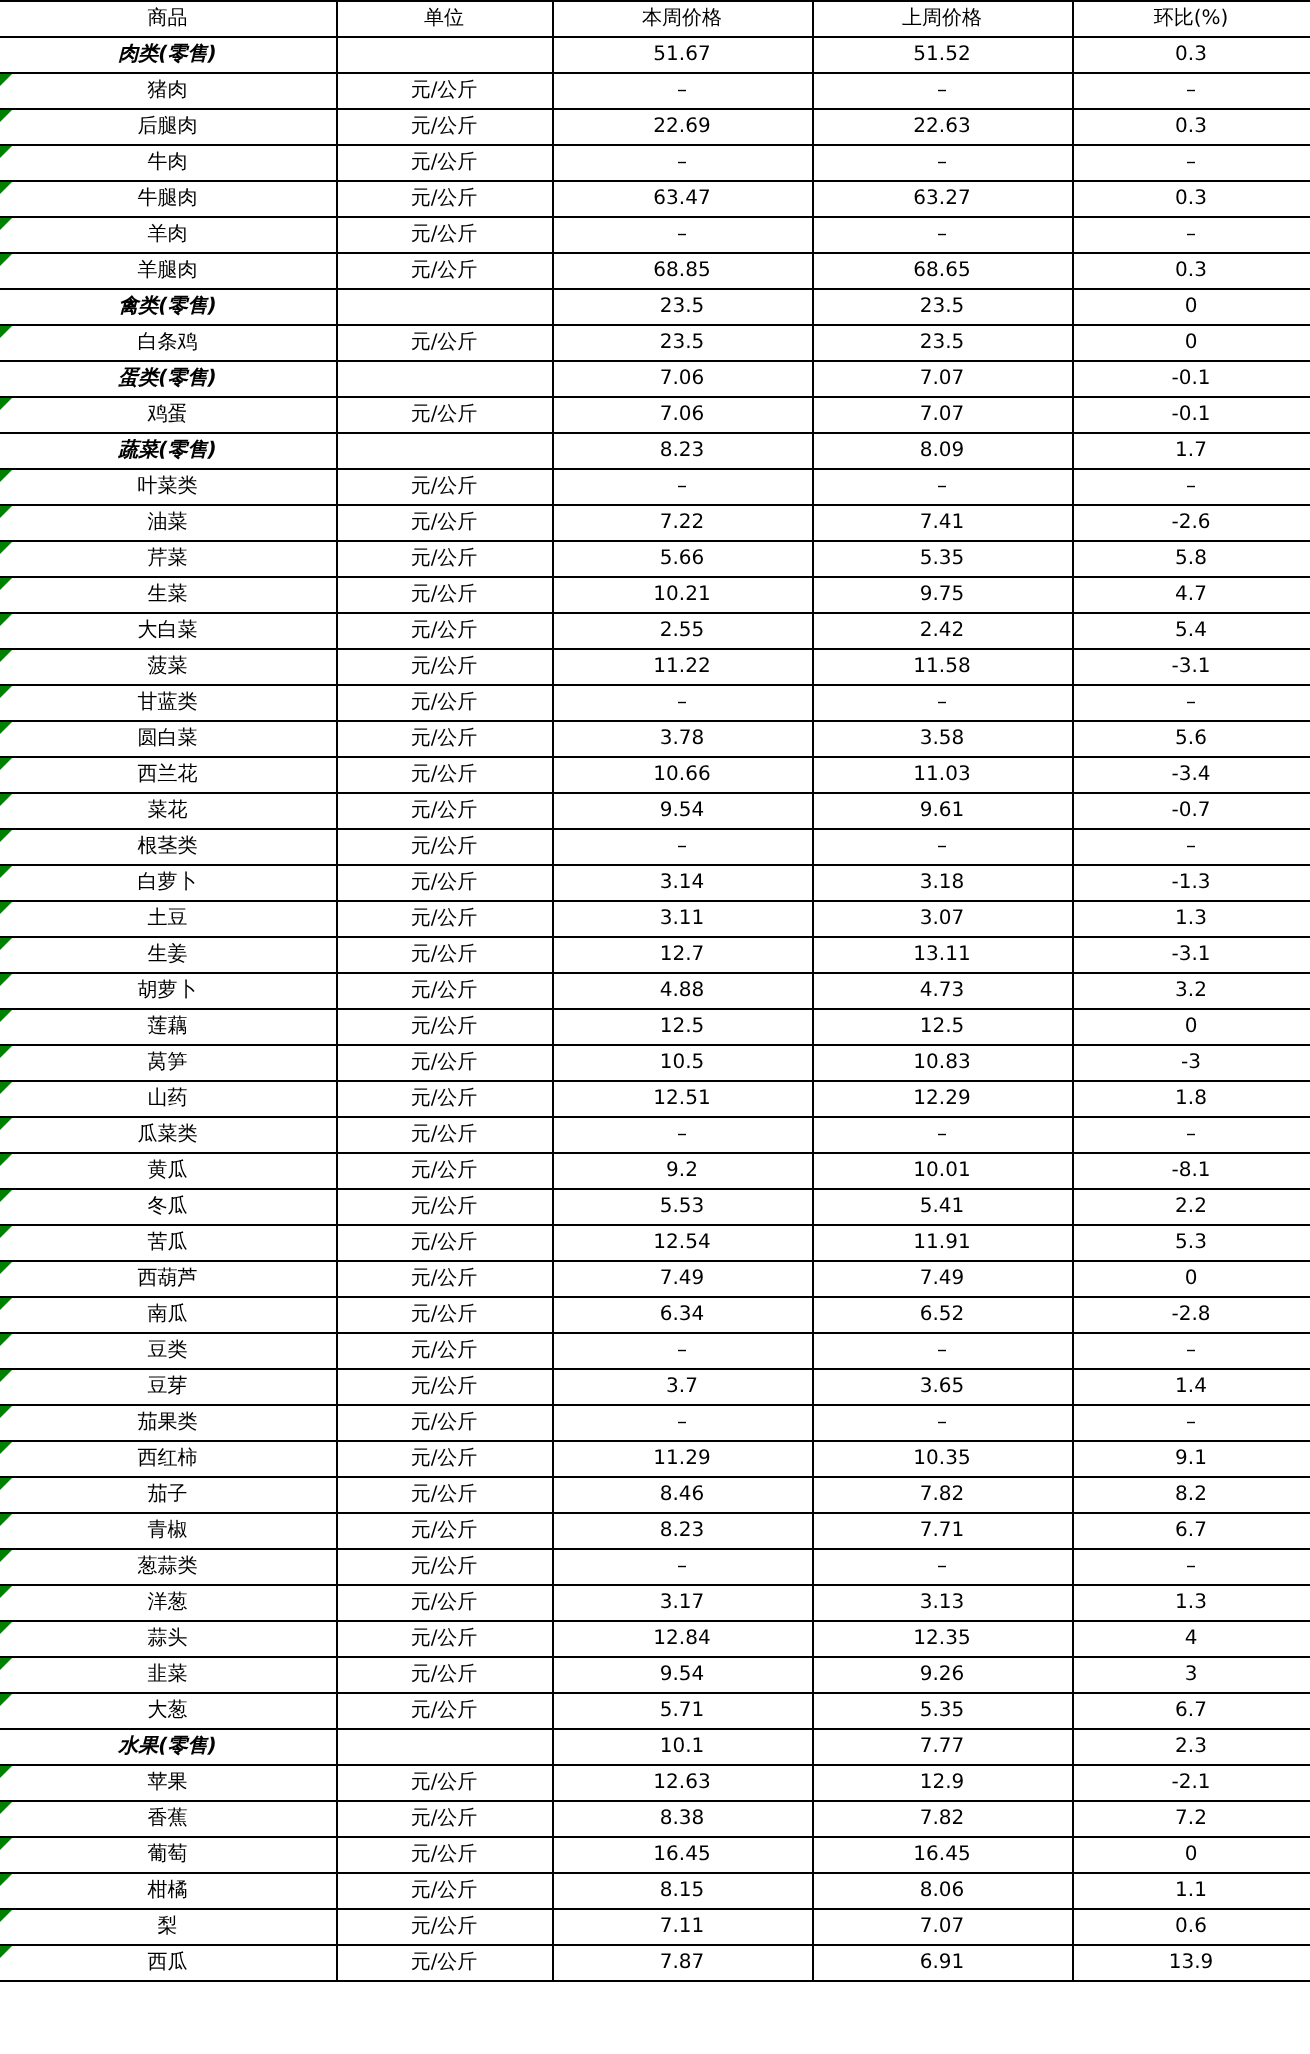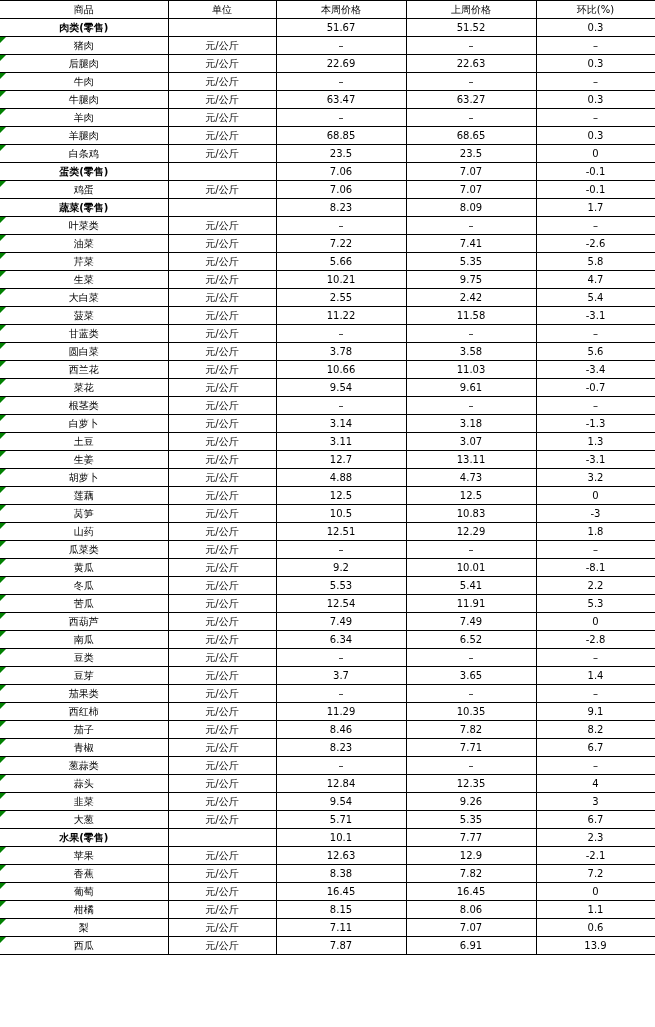--- a/index.html
+++ b/index.html
@@ -29,21 +29,21 @@
     text-align: center;
     vertical-align: middle;
     font-weight: 400;
     white-space: nowrap;
     overflow: hidden;
     position: relative;
     background: #fff;
   }
   
   th:first-child, td:first-child { border-left: none; }
-  tr.section td.c-name { font-weight: 700; }
+  tr.section td.c-name { font-weight: 700; font-style: italic; }
   .flag {
     display: none;
     position: absolute;
     top: 0; left: 0;
     width: 0; height: 0;
     border-top: 6px solid var(--flag-color, #008000);
     border-right: 6px solid transparent;
   }
   tr.flagged .flag { display: block; }
 </style>
@@ -187,20 +187,38 @@
     <td>
       <span>68.85</span>
     </td>
     <td>
       <span>68.65</span>
     </td>
     <td>
       <span>0.3</span>
     </td>
   </tr>
+      <tr class="section">
+    <td class="c-name">
+      
+      <span>禽类(零售)</span>
+    </td>
+    <td>
+      <span></span>
+    </td>
+    <td>
+      <span>23.5</span>
+    </td>
+    <td>
+      <span>23.5</span>
+    </td>
+    <td>
+      <span>0</span>
+    </td>
+  </tr>
       <tr class="flagged">
     <td class="c-name">
       <span class="flag"></span>
       <span>白条鸡</span>
     </td>
     <td>
       <span>元/公斤</span>
     </td>
     <td>
       <span>23.5</span>
@@ -815,20 +833,38 @@
       <span>元/公斤</span>
     </td>
     <td>
       <span>–</span>
     </td>
     <td>
       <span>–</span>
     </td>
     <td>
       <span>–</span>
+    </td>
+  </tr>
+      <tr class="flagged">
+    <td class="c-name">
+      <span class="flag"></span>
+      <span>洋葱</span>
+    </td>
+    <td>
+      <span>元/公斤</span>
+    </td>
+    <td>
+      <span>3.17</span>
+    </td>
+    <td>
+      <span>3.13</span>
+    </td>
+    <td>
+      <span>1.3</span>
     </td>
   </tr>
       <tr class="flagged">
     <td class="c-name">
       <span class="flag"></span>
       <span>蒜头</span>
     </td>
     <td>
       <span>元/公斤</span>
     </td>

